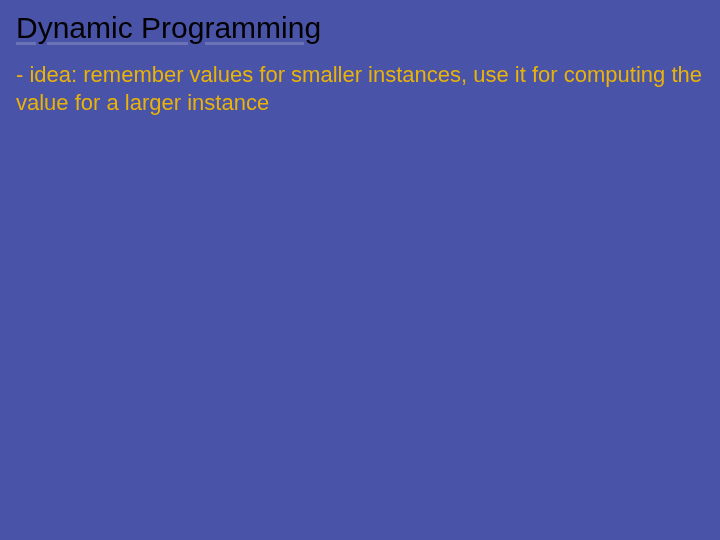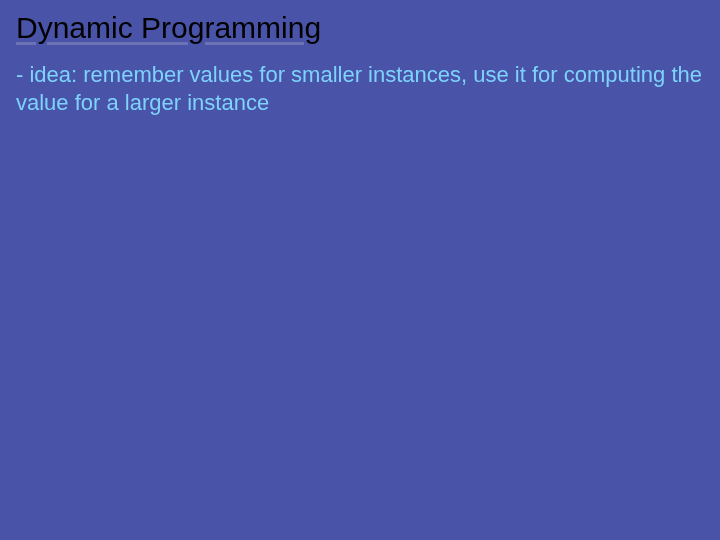--- a/index.html
+++ b/index.html
@@ -22,21 +22,21 @@
     text-decoration: underline;
     text-decoration-thickness: 3px;
     text-underline-offset: 4px;
     text-decoration-color: #6b72b6;
     display: inline-block;
     line-height: 1.2;
     margin-bottom: 14px;
   }
   .body-text {
     font-size: 22px;
-    color: #7dd3fc;
+    color: #eab308;
     line-height: 1.25;
     max-width: 700px;
   }
 </style>
 </head>
 <body>
 
 <div class="slide">
   <h1 class="title">Dynamic Programming</h1>
   <p class="body-text">- idea: remember values for smaller instances, use it for computing the value for a larger instance</p>

